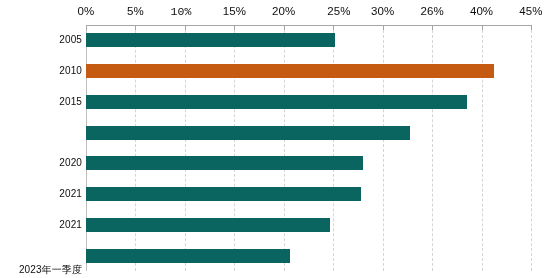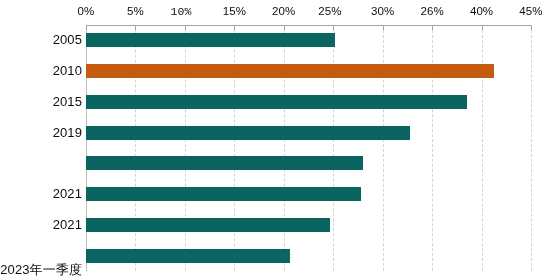--- a/index.html
+++ b/index.html
@@ -100,39 +100,39 @@
     left: 0;
     top: 25px;
     width: 82px;
     height: 246px;
   }
   .cat-label {
     position: absolute;
     right: 0;
     width: 82px;
     text-align: right;
-    font-size: 13px;
+    font-size: 10px;
     line-height: 14px;
     color: #0d0d0d;
     white-space: nowrap;
     letter-spacing: 0.1px;
   }
 </style>
 </head>
 <body>
 
 <div id="chart-root">
 
   <div id="x-axis-labels">
       <div class="x-tick-label" style="left: 86px;">0%</div>
       <div class="x-tick-label" style="left: 135.444px;">5%</div>
       <div class="x-tick-label" style="left: 181px; font-family: Liberation Mono, monospace;">10%</div>
       <div class="x-tick-label" style="left: 234.333px;">15%</div>
       <div class="x-tick-label" style="left: 283.778px;">20%</div>
-      <div class="x-tick-label" style="left: 330px;">25%</div>
+      <div class="x-tick-label" style="left: 339px;">25%</div>
       <div class="x-tick-label" style="left: 382.667px;">30%</div>
       <div class="x-tick-label" style="left: 432.111px;">26%</div>
       <div class="x-tick-label" style="left: 481.556px;">40%</div>
       <div class="x-tick-label" style="left: 531px;">45%</div>
     </div>
 
   <div id="plot-area">
     <div id="axis-top-line"></div>
     <div id="axis-left-line"></div>
     <div id="gridlines-layer">
@@ -167,19 +167,19 @@
         <div class="bar" title="2021: 27.8%" style="width: 274.911px; top: 162.125px; background: rgb(10, 100, 96);"></div>
         <div class="bar" title="2022: 24.7%" style="width: 244.256px; top: 192.875px; background: rgb(10, 100, 96);"></div>
         <div class="bar" title="2023年一季度: 20.6%" style="width: 203.711px; top: 223.625px; background: rgb(10, 100, 96);"></div>
       </div>
   </div>
 
   <div id="y-axis-labels">
       <div class="cat-label" style="top: 8.375px;">2005</div>
       <div class="cat-label" style="top: 39.125px; padding-left: 42px;">2010</div>
       <div class="cat-label" style="top: 69.875px;">2015</div>
-      <div class="cat-label" style="top: 100.625px;">2019</div>
+      <div class="cat-label" style="top: 131.375px;">2020</div>
       <div class="cat-label" style="top: 162.125px;">2021</div>
       <div class="cat-label" style="top: 192.875px;">2021</div>
       <div class="cat-label" style="top: 238px;">2023年一季度</div>
     </div>
 
 </div>
 
 </body></html>

